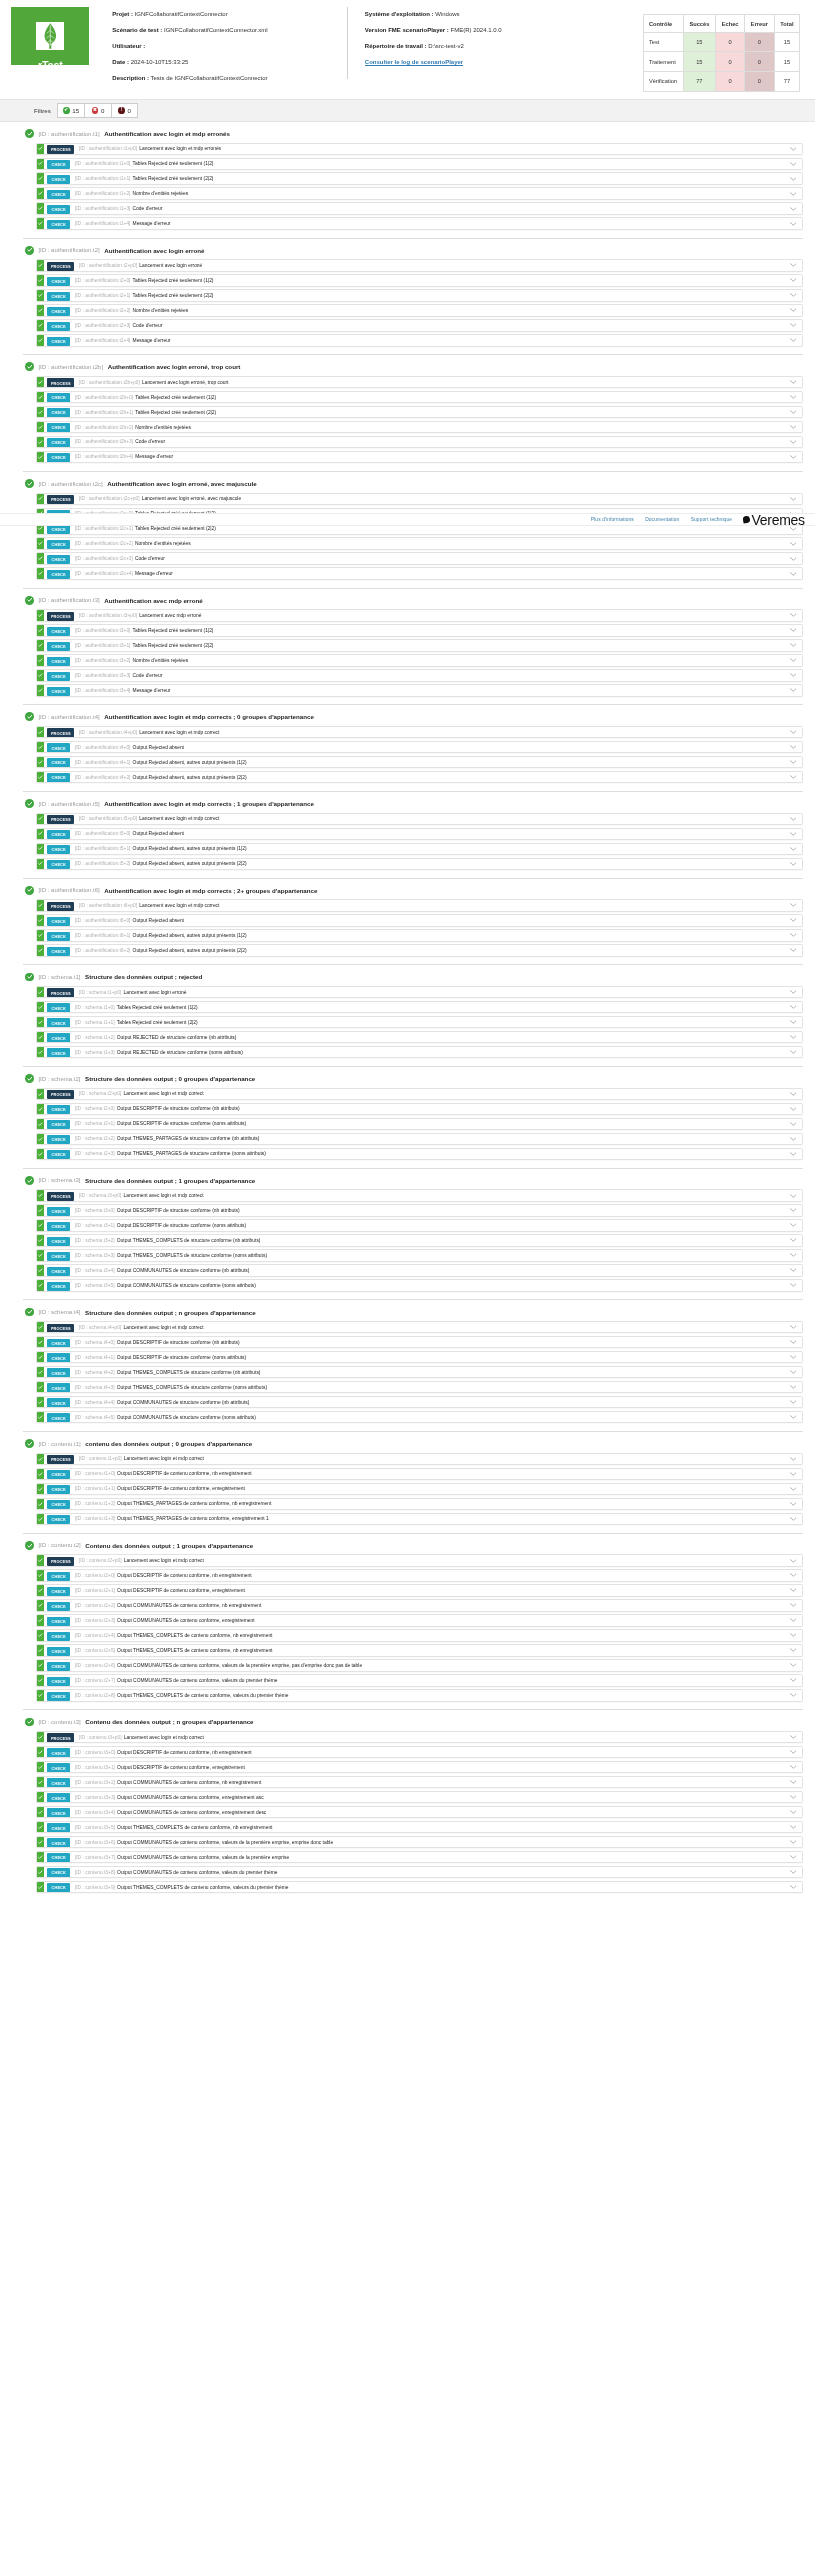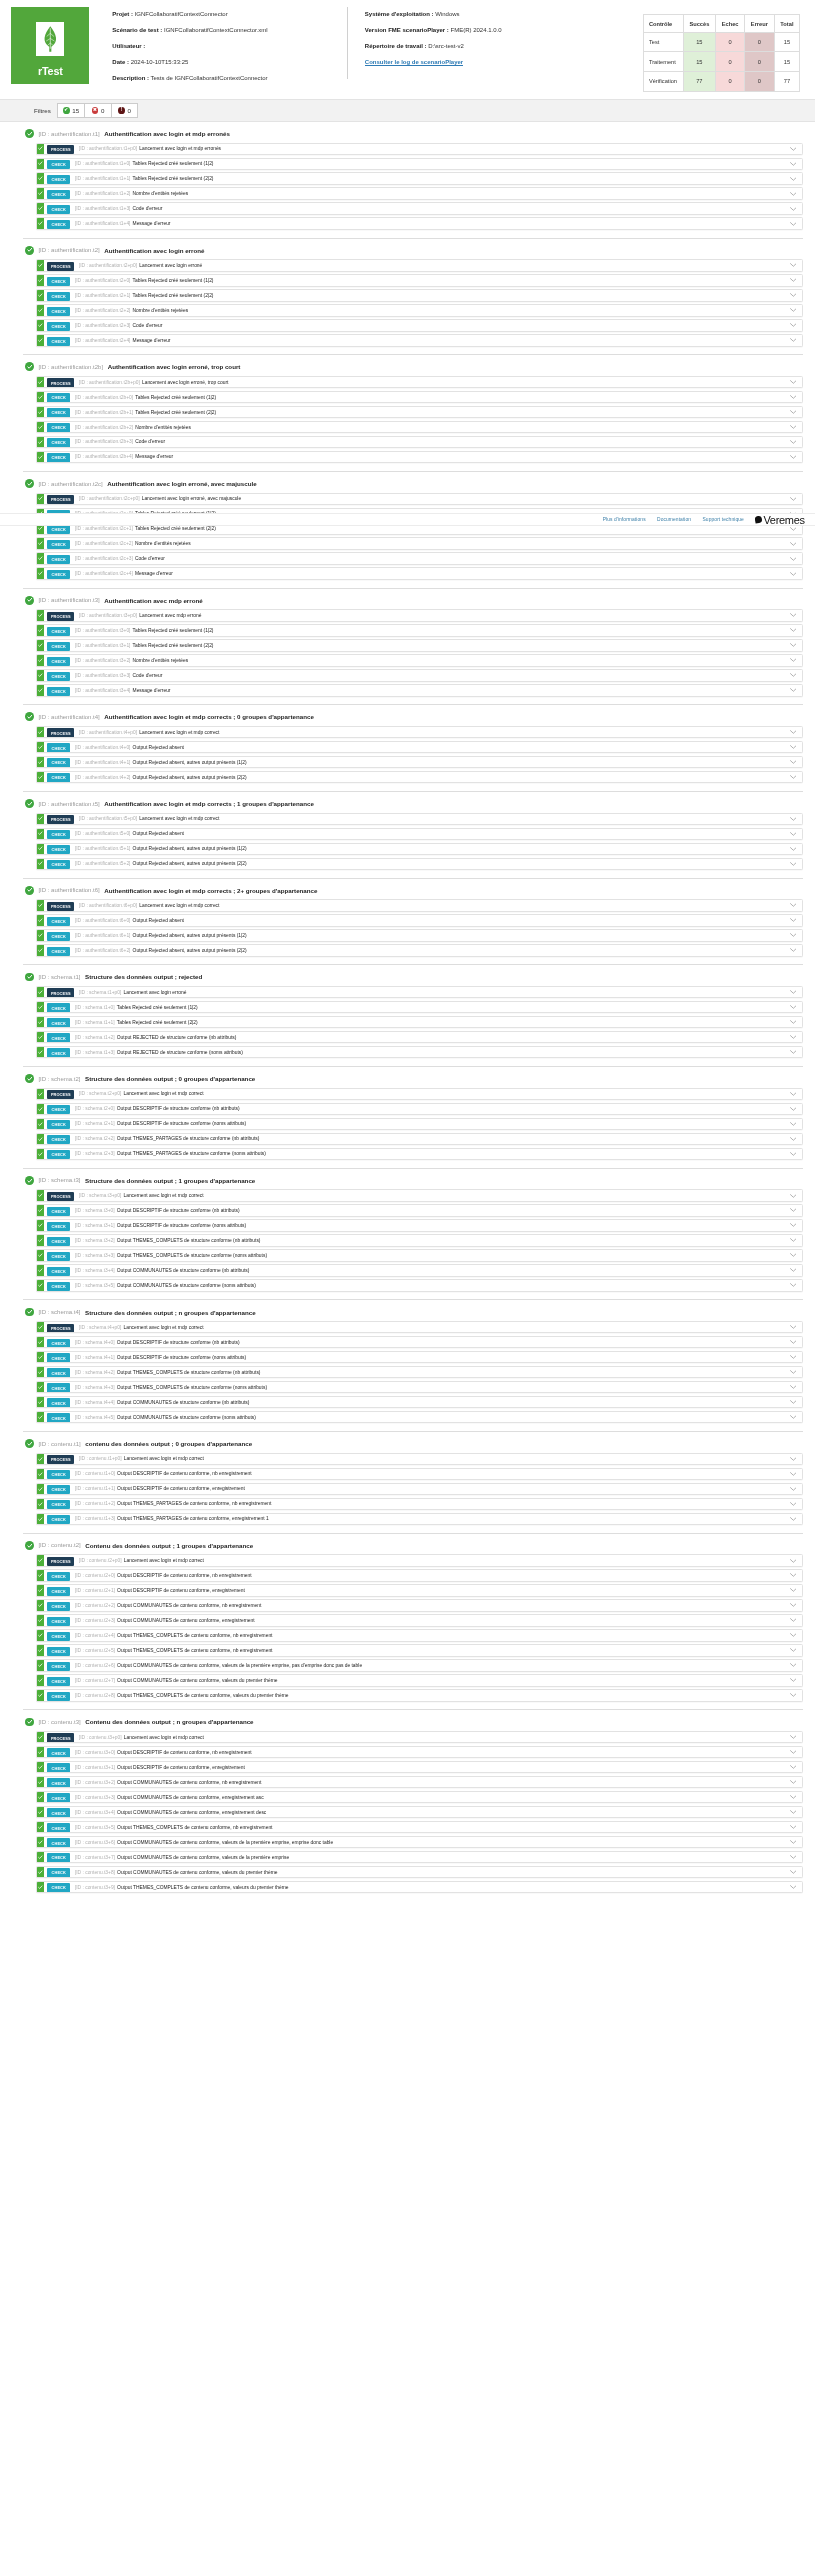--- a/index.html
+++ b/index.html
@@ -18,21 +18,21 @@
     align-items: flex-start;
     padding: 7.2px 0 5.2px 0;
     background: #fff;
   }
   .logo-col {
     width: 78px;
     margin-left: 11.3px;
     flex: 0 0 78px;
   }
   .logo-box {
-    width: 78px; height: 77px;
+    width: 78px; height: 58px;
     background: #52a73b;
     display: flex;
     flex-direction: column;
     align-items: center;
     justify-content: flex-start;
     padding-top: 14.4px;
   }
   .logo-leaf {
     width: 28px; height: 34px;
     background: #ffffff;
@@ -253,21 +253,21 @@
   }
   .ff-link {
     font-size: 4.9px;
     color: #3b7fa8;
     text-decoration: none;
     cursor: pointer;
     letter-spacing: 0.1px;
   }
   .ff-brand {
     display: flex; align-items: center; gap: 1px;
-    font-size: 11px; color: #111;
+    font-size: 14px; color: #111;
     font-family: "Liberation Sans", sans-serif;
     letter-spacing: -0.3px;
   }
   .ff-brand .vmark {
     width: 7.2px; height: 7.2px;
     background: #111;
     border-radius: 50% 50% 50% 0;
     transform: rotate(-10deg);
     display: inline-block;
   }

